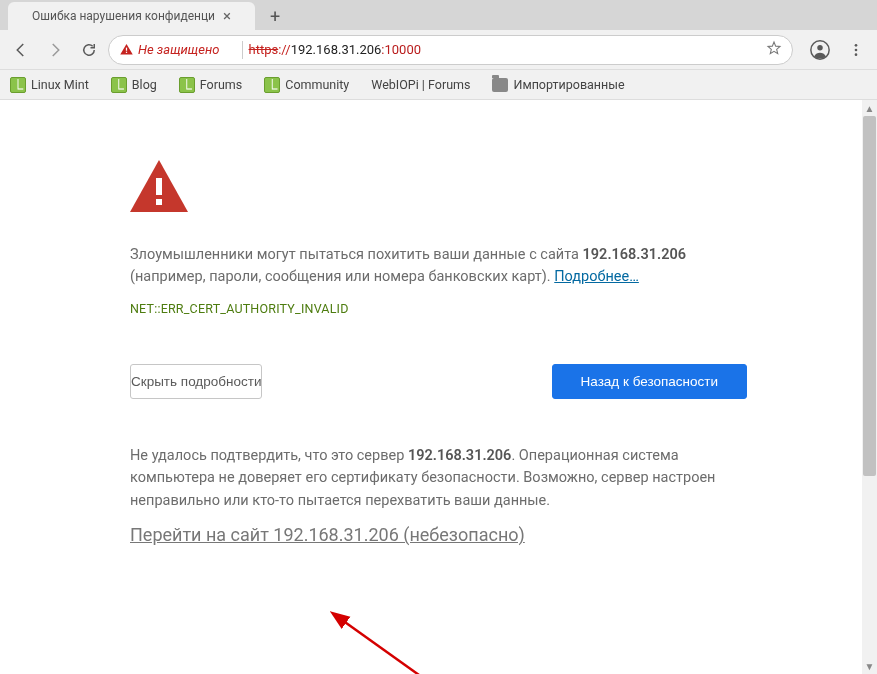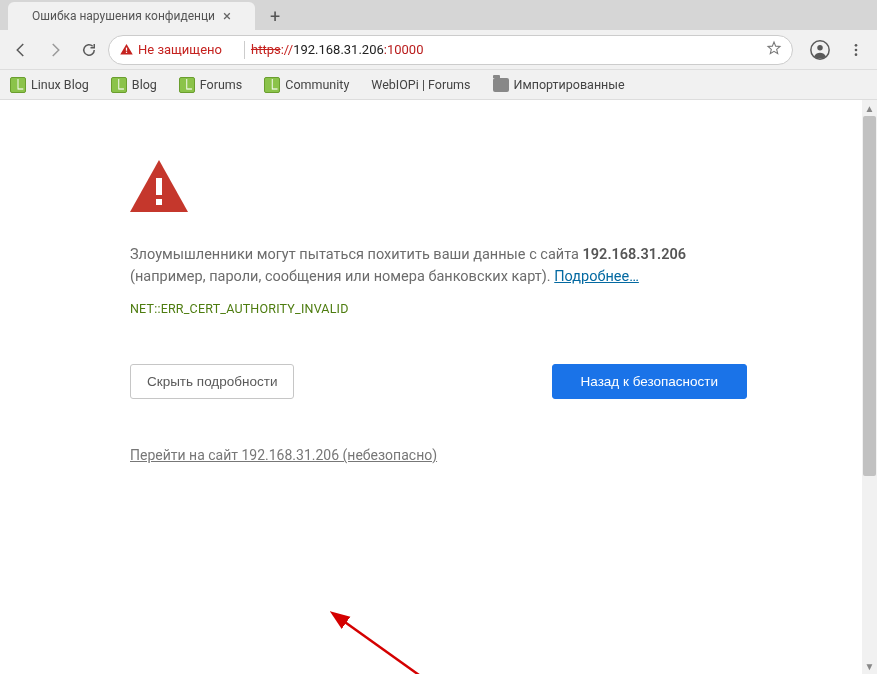--- a/index.html
+++ b/index.html
@@ -64,20 +64,21 @@
       gap: 6px;
       font-size: 13px;
     }
     .sec-indicator {
       display: flex; align-items: center; gap: 4px;
       color: #c5221f;
       font-size: 13px;
       padding-right: 22px;
       border-right: 1px solid #ccc;
       height: 18px;
+      font-style: italic;
     }
     .url-text { color: #333; }
     .url-scheme { color: #c5221f; text-decoration: line-through; }
     .url-colonslash { color: #c5221f; }
     .url-host { color: #222; }
     .url-port { color: #b91c1c; }
     .star-btn { margin-left: auto; color: #777; cursor: pointer; }
     .right-controls { display: flex; align-items: center; gap: 6px; margin-left: 8px; }
     .avatar-btn, .menu-btn {
       width: 30px; height: 30px;
@@ -140,37 +141,37 @@
       color: #4d7c0f;
       margin-top: 6px;
       margin-bottom: 48px;
       letter-spacing: 0.2px;
     }
     .button-row { display: flex; gap: 12px; margin-bottom: 46px; }
     .btn-outline {
       background: #fff;
       border: 1px solid #c6c6c6;
       color: #5a5a5a;
-      padding: 9px 16px;
+      padding: 9px 0;
       font-size: 13.5px;
       border-radius: 3px;
       cursor: pointer;
     }
     .btn-primary {
       background: #1a73e8;
       border: 1px solid #1a73e8;
       color: #fff;
       padding: 9px 28px;
       font-size: 13.5px;
       border-radius: 3px;
       cursor: pointer;
       margin-left: auto;
     }
     .proceed-link {
-      font-size: 14px;
+      font-size: 18px;
       color: #777;
       text-decoration: underline;
       cursor: pointer;
       display: inline-block;
     }
     .arrow-annotation {
       position: absolute;
       left: 330px;
       top: 510px;
       pointer-events: none;
@@ -252,21 +253,21 @@
           <circle cx="12" cy="12" r="2" fill="#5a5a5a"></circle>
           <circle cx="12" cy="19" r="2" fill="#5a5a5a"></circle>
         </svg>
     </div>
   </div>
 </div>
 
 <div class="bookmarks-bar">
   <div class="bookmark-item">
     <span class="lm-icon">⎿</span>
-    <span>Linux Blog</span>
+    <span>Linux Mint</span>
   </div>
   <div class="bookmark-item">
     <span class="lm-icon">⎿</span>
     <span>Blog</span>
   </div>
   <div class="bookmark-item">
     <span class="lm-icon">⎿</span>
     <span>Forums</span>
   </div>
   <div class="bookmark-item">
@@ -296,20 +297,23 @@
     <span>Злоумышленники могут пытаться похитить ваши данные с сайта </span><b>192.168.31.206</b><span> (например, пароли, сообщения или номера банковских карт). </span><a>Подробнее…</a>
   </p>
 
   <div class="err-code">NET::ERR_CERT_AUTHORITY_INVALID</div>
 
   <div class="button-row">
     <button class="btn-outline">Скрыть подробности</button>
     <button class="btn-primary">Назад к безопасности</button>
   </div>
 
+  <p class="para">
+    <span>Не удалось подтвердить, что это сервер </span><b>192.168.31.206</b><span>. Операционная система компьютера не доверяет его сертификату безопасности. Возможно, сервер настроен неправильно или кто-то пытается перехватить ваши данные.</span>
+  </p>
 
   <a class="proceed-link">Перейти на сайт 192.168.31.206 (небезопасно)</a>
 
   <svg class="arrow-annotation" width="130" height="90">
     <defs>
       <marker id="ah" markerWidth="10" markerHeight="10" refX="2" refY="3" orient="auto">
         <path d="M0,0 L0,6 L8,3 Z" fill="#d40000"></path>
       </marker>
     </defs>
     <line x1="110" y1="80" x2="12" y2="10" stroke="#d40000" stroke-width="2.5" marker-end="url(#ah)"></line>

